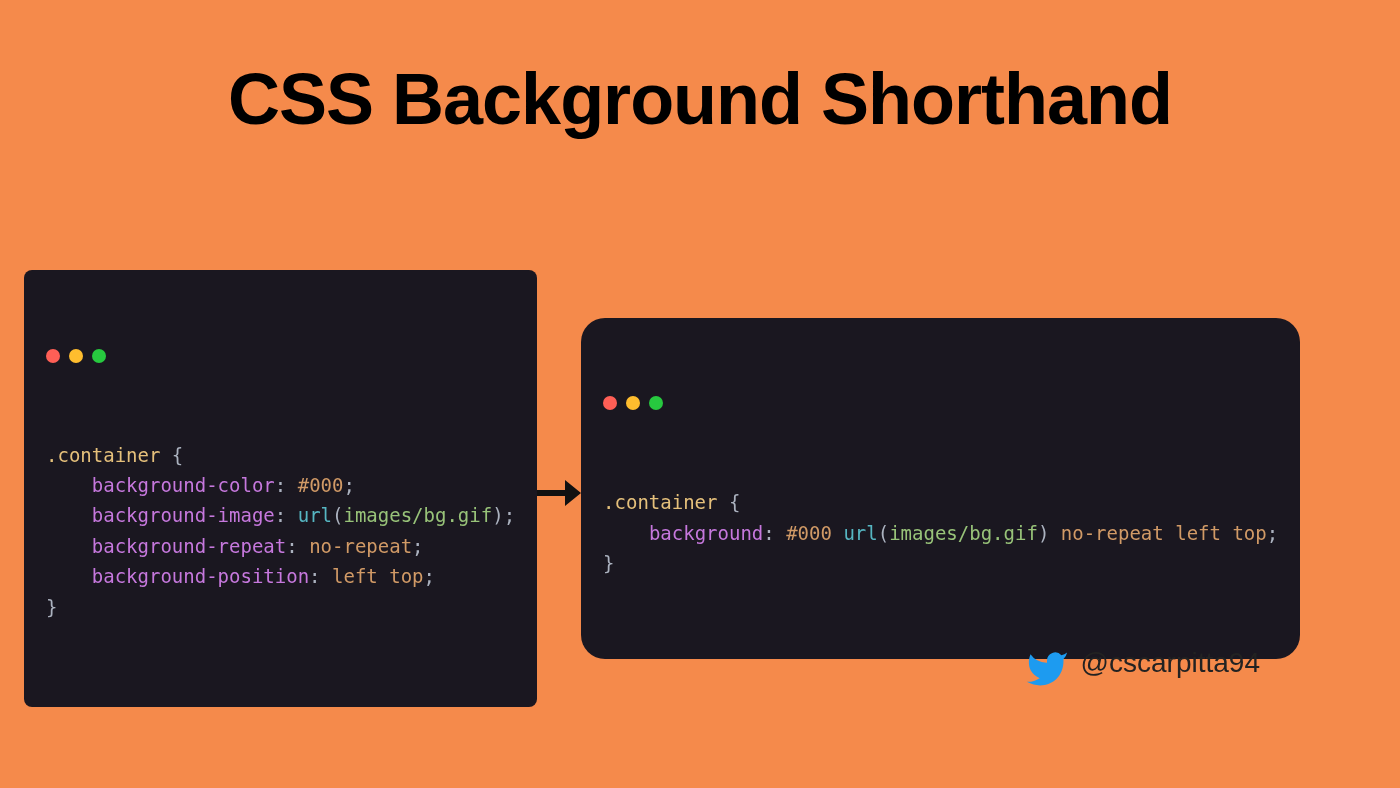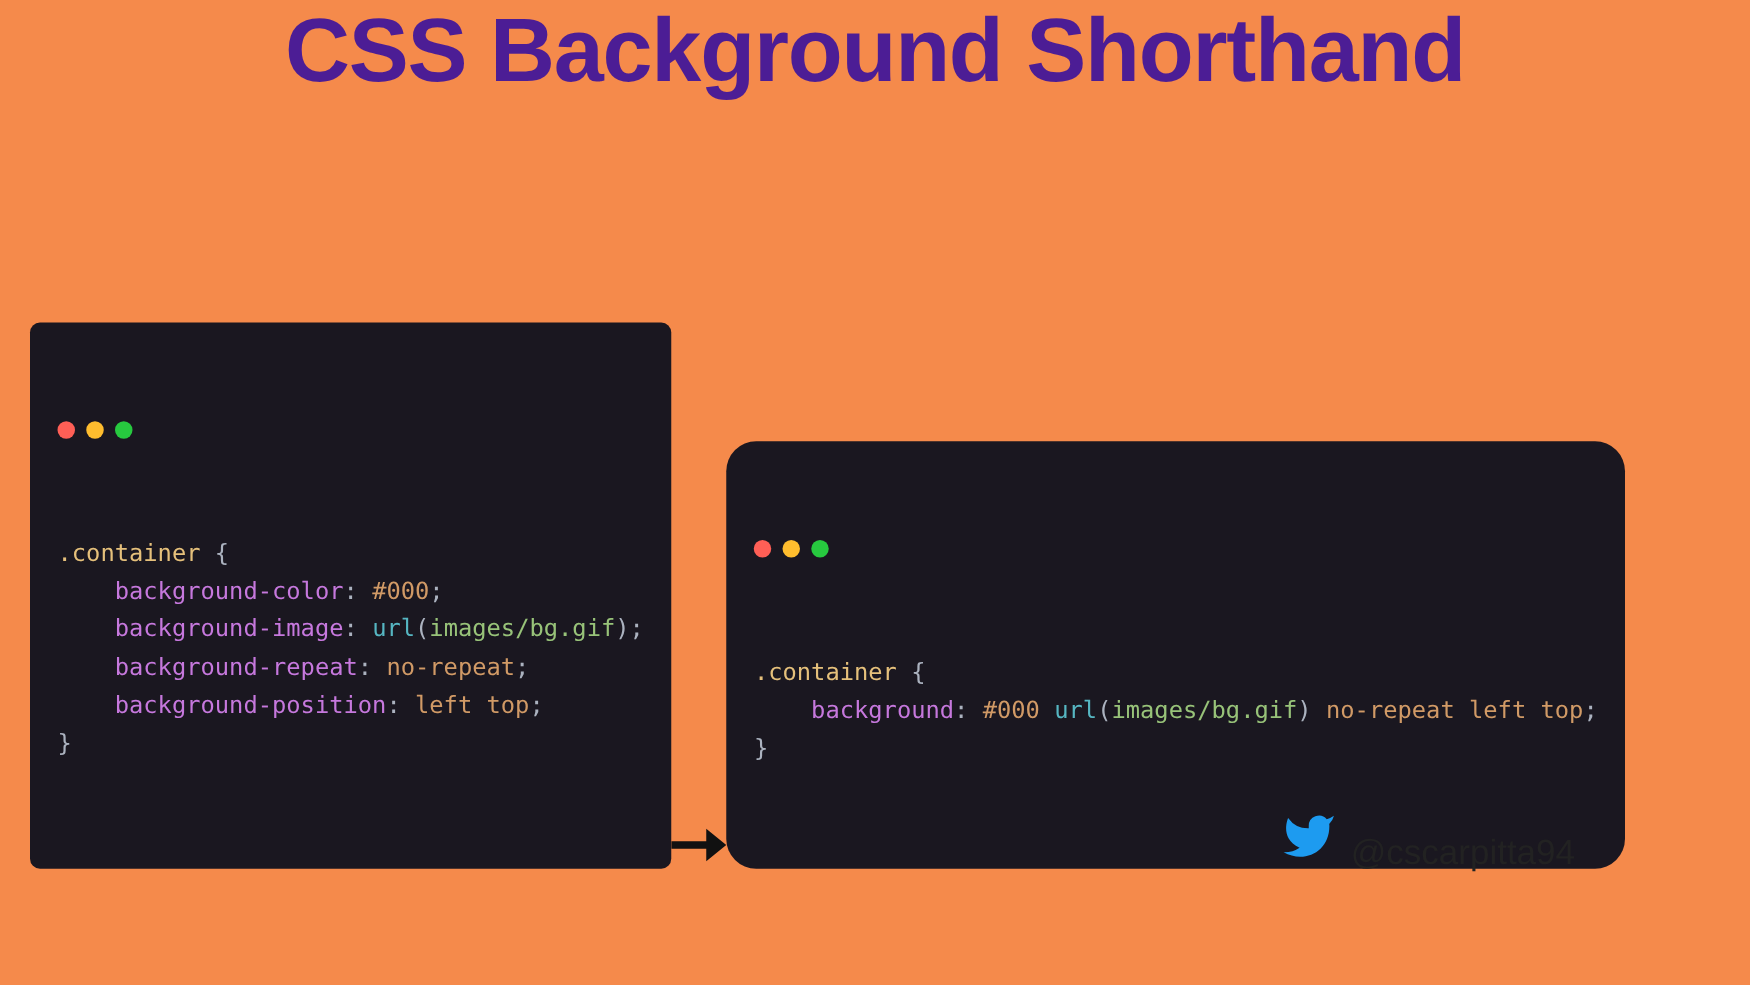--- a/index.html
+++ b/index.html
@@ -6,31 +6,32 @@
   body {
     width: 1400px;
     height: 788px;
     background: #f58a4b;
     font-family: -apple-system, BlinkMacSystemFont, "Segoe UI", sans-serif;
     position: relative;
     overflow: hidden;
   }
   .title {
     text-align: center;
-    color: #4c1d95;
+    color: #000000;
     font-weight: 800;
     font-size: 72px;
     letter-spacing: -1px;
+    padding-top: 58px;
   }
   .code-row {
     display: flex;
-    align-items: flex-end;
+    align-items: center;
     position: absolute;
     left: 24px;
-    top: 258px;
+    top: 270px;
     width: 1096px;
   }
   .code-block {
     background: #1a1720;
     border-radius: 8px;
     padding: 18px 22px 24px 22px;
     font-family: "SF Mono", Menlo, Consolas, monospace;
     font-size: 19px;
     line-height: 1.6;
     color: #d6d6d6;
@@ -56,21 +57,21 @@
     font-size: 42px;
     position: relative;
     top: 6px;
   }
   .arrow svg { width: 44px; height: 30px; }
   .credit {
     position: absolute;
     right: 140px;
     bottom: 90px;
     display: flex;
-    align-items: flex-end;
+    align-items: flex-start;
     gap: 12px;
     color: #222;
     font-size: 28px;
   }
   .credit svg { width: 44px; height: 44px; fill: #1d9bf0; }
 </style>
 </head>
 <body>
 
 <h1 class="title">CSS Background Shorthand</h1>

